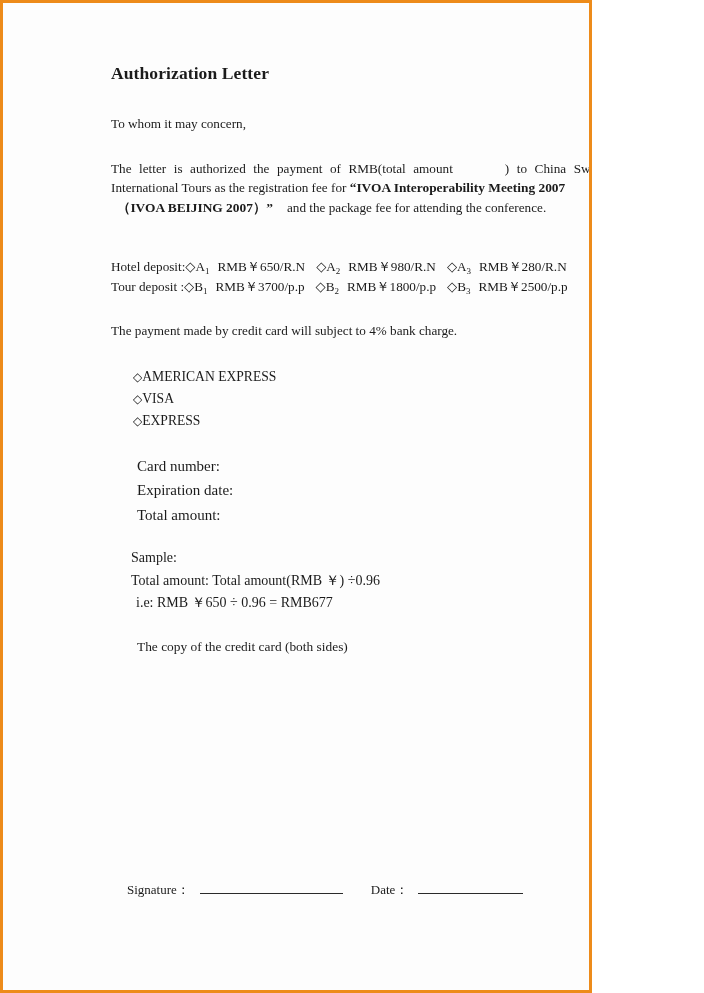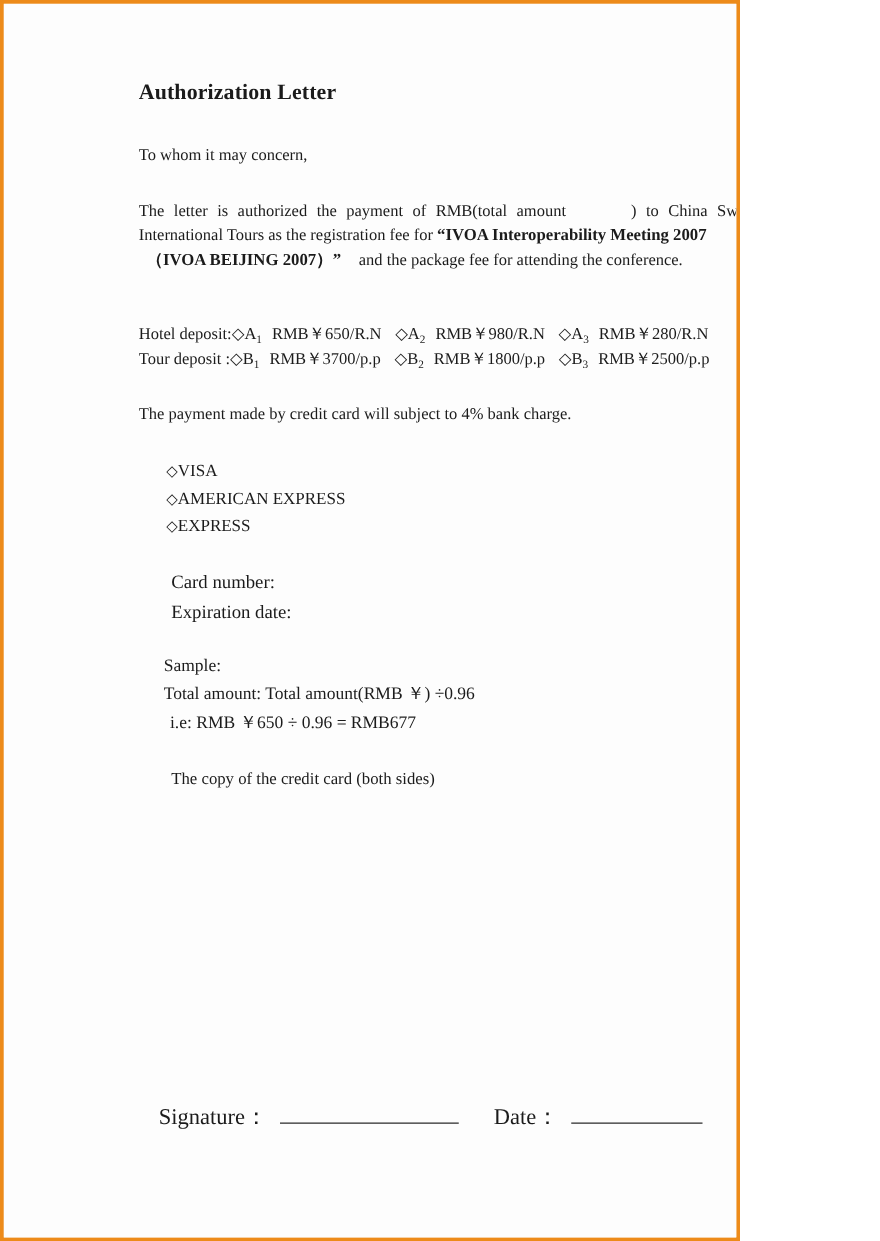--- a/index.html
+++ b/index.html
@@ -113,21 +113,21 @@
 
   .copy-line {
     margin: 0 0 0 26px;
     font-size: 13.4px;
   }
 
   .signature-row {
     position: absolute;
     left: 124px;
     top: 878px;
-    font-size: 18px;
+    font-size: 13px;
     white-space: nowrap;
   }
   .rule {
     display: inline-block;
     border-bottom: 1.3px solid #2a2a2a;
     height: 0.9em;
     vertical-align: baseline;
   }
   .rule-sig { width: 143px; margin-left: 10px; }
   .rule-date { width: 105px; margin-left: 10px; }
@@ -150,28 +150,29 @@
 
         <div class="deposit-line"><span>Hotel deposit:</span><span><span>◇</span><span>A</span><sub>1</sub><span class="dsep"></span><span>RMB￥</span><span>650</span><span>/R.N</span></span><span class="dsep-wide"></span><span><span>◇</span><span>A</span><sub>2</sub><span class="dsep"></span><span>RMB￥</span><span>980</span><span>/R.N</span></span><span class="dsep-wide"></span><span><span>◇</span><span>A</span><sub>3</sub><span class="dsep"></span><span>RMB￥</span><span>280</span><span>/R.N</span></span></div>
 
         <div class="deposit-line"><span>Tour deposit :</span><span><span>◇</span><span>B</span><sub>1</sub><span class="dsep"></span><span>RMB￥</span><span>3700</span><span>/p.p</span></span><span class="dsep-wide"></span><span><span>◇</span><span>B</span><sub>2</sub><span class="dsep"></span><span>RMB￥</span><span>1800</span><span>/p.p</span></span><span class="dsep-wide"></span><span><span>◇</span><span>B</span><sub>3</sub><span class="dsep"></span><span>RMB￥</span><span>2500</span><span>/p.p</span></span></div>
 
       </div>
 
       <p class="para charge-line">The payment made by credit card will subject to 4% bank charge.</p>
 
       <div class="card-list">
+        <div><span class="diamond">◇</span><span>AMERICAN EXPRESS</span></div>
         <div><span class="diamond">◇</span><span>VISA</span></div>
-        <div><span class="diamond">◇</span><span>AMERICAN EXPRESS</span></div>
         <div><span class="diamond">◇</span><span>EXPRESS</span></div>
       </div>
 
       <div class="card-fields">
         <div>Card number:</div>
         <div>Expiration date:</div>
+        <div>Total amount:</div>
       </div>
 
       <div class="sample-block">
         <div>Sample:</div>
         <div>Total amount: Total amount(RMB ￥) ÷0.96</div>
         <div><span class="sample-indent"></span><span>i.e: RMB ￥650 ÷  0.96 = RMB677</span></div>
       </div>
 
       <p class="para copy-line">The copy of the credit card (both sides)</p>
 

